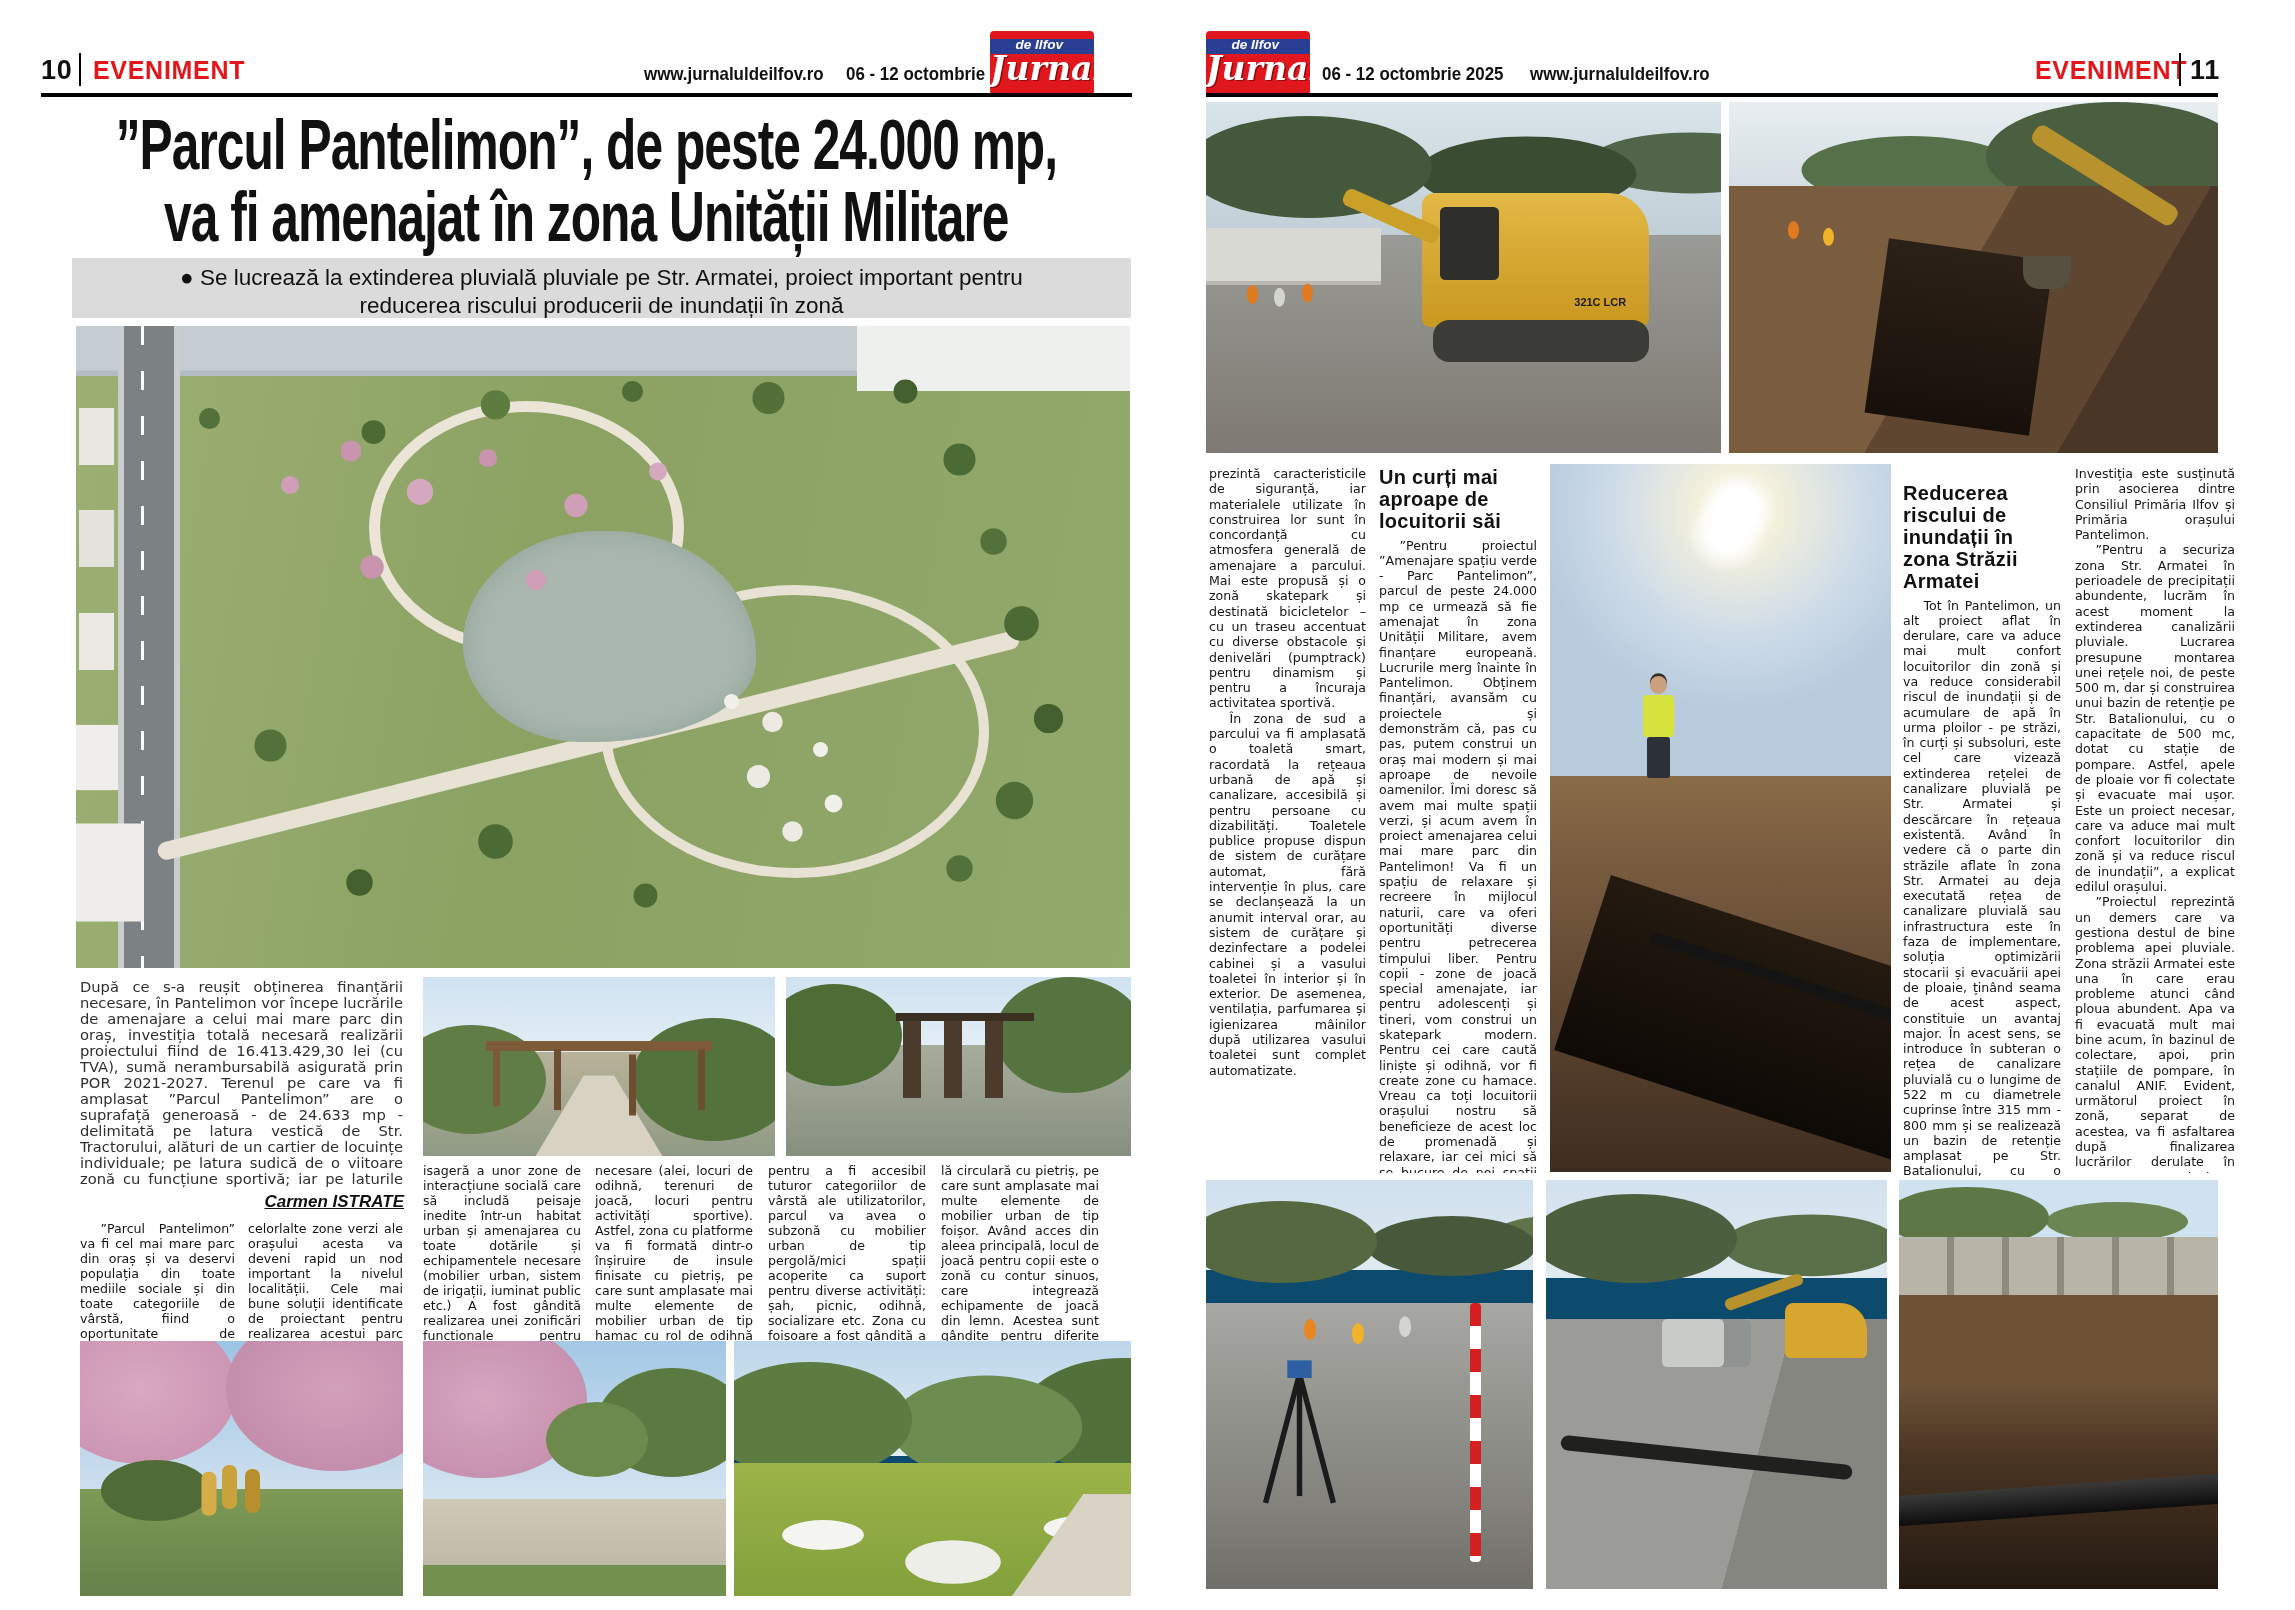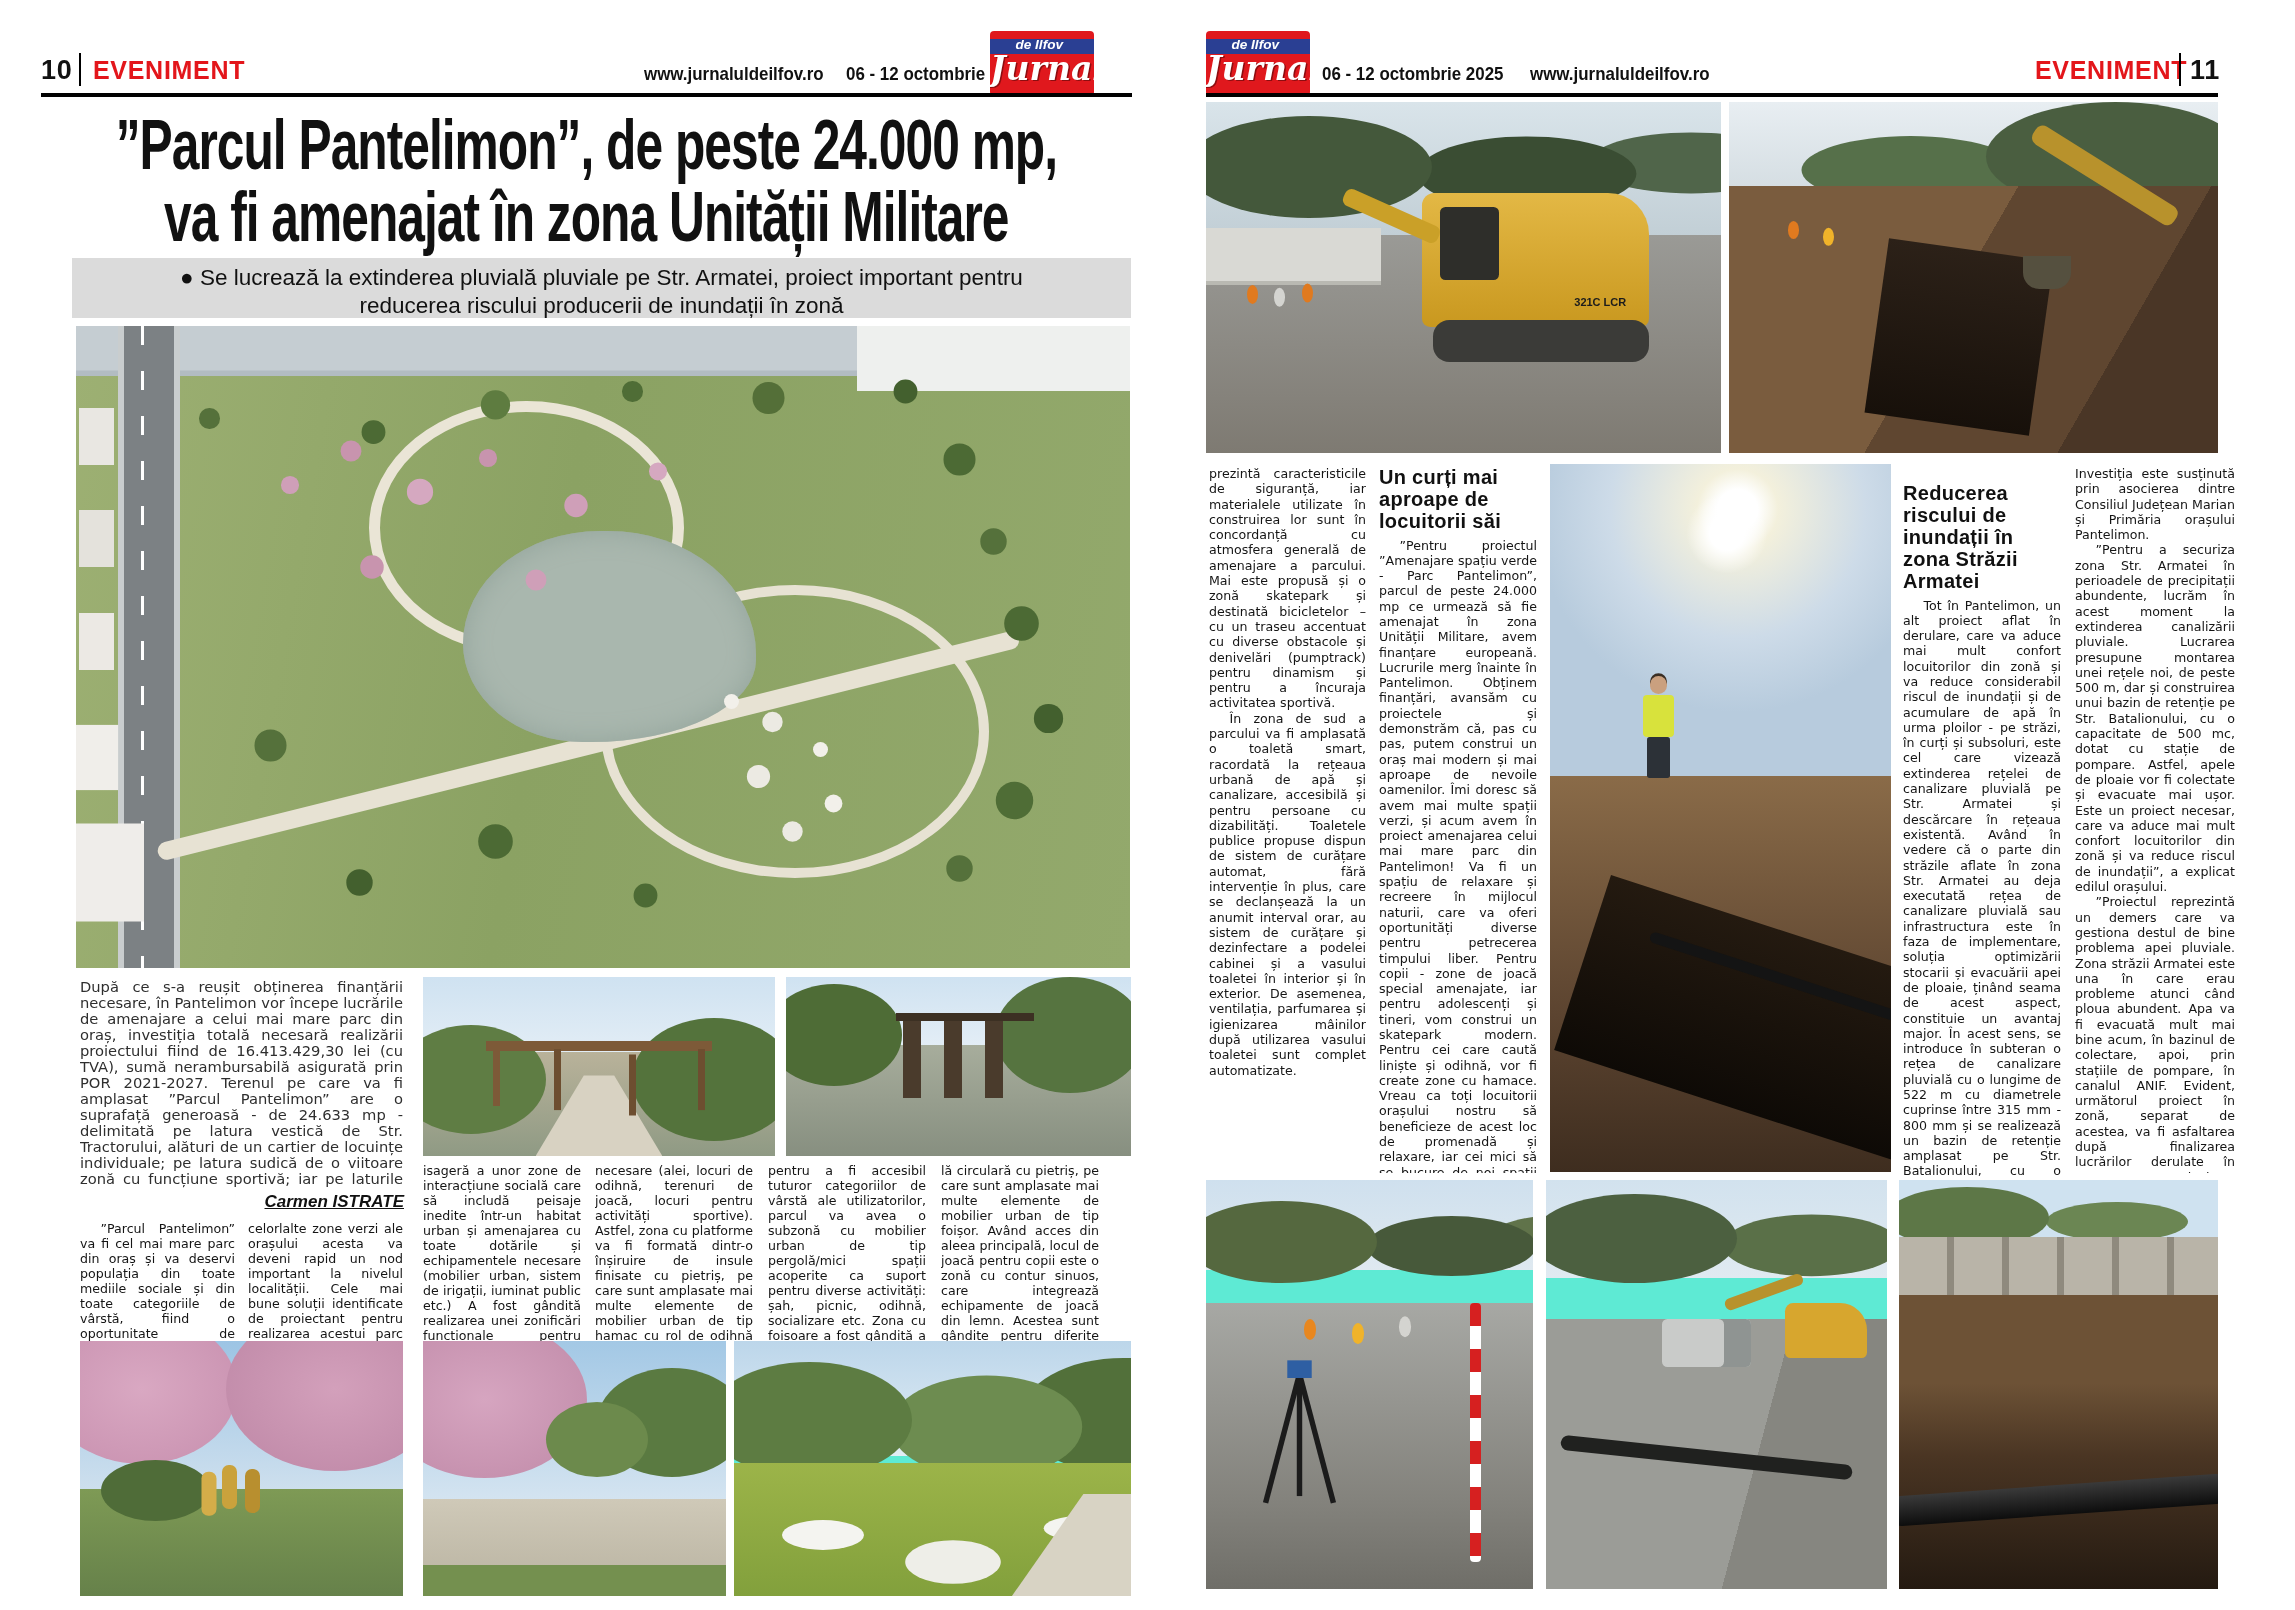--- a/index.html
+++ b/index.html
@@ -28,21 +28,21 @@
   
   .j{text-align:justify;}
   .intro{font:14.7px "DejaVu Sans",sans-serif;line-height:16px;color:#2e2e2e;overflow:hidden;}
   .byline{font:bold italic 17px "Liberation Sans",sans-serif;text-decoration:underline;text-align:right;}
   .bcol{font:12.6px "DejaVu Sans",sans-serif;line-height:15px;color:#151515;overflow:hidden;}
   .bcol-r{font:12.6px "DejaVu Sans",sans-serif;line-height:15.3px;color:#151515;overflow:hidden;}
   .bcol p,.bcol-r p{margin:0;}
   .indent{text-indent:20.5px;}
   .subhead{font:bold 20px "Liberation Sans",sans-serif;line-height:22px;letter-spacing:0.3px;margin-bottom:5.5px;}
   
-  .ph{overflow:hidden;background:#5eead4;}
+  .ph{overflow:hidden;background:#0c4a6e;}
   .ph>div{position:absolute;}
   
   .aer-base{inset:0;background:linear-gradient(100deg,#9db073 0%,#8ba263 45%,#93a96c 100%);}
   .aer-top{left:0;right:0;top:0;height:50px;background:#c5cdd2;
            box-shadow:inset 0 -5.5px 0 #b2bcc2;}
   .aer-bldtr{right:0;top:0;width:273px;height:65px;background:#eef0ee;}
   .aer-road{left:42px;top:0;width:50px;bottom:0;background:#7c8184;
             border-left:6.8px solid #c9cdce;border-right:6.8px solid #c9cdce;}
   .aer-dash{left:65px;top:0;width:3.4px;bottom:0;
             background:repeating-linear-gradient(180deg,#fff 0 19px,transparent 19px 45px);}
@@ -229,21 +229,21 @@
         <div class="vest" style="position:absolute;left:4.1px;top:19px;width:31px;height:42px;"></div>
         <div style="position:absolute;left:8.2px;top:61px;width:23px;height:41px;background:#2c3137;border-radius:2.7px;"></div>
       </div>
     </div>
 
     <div class="abs" style="left:755px;top:482px;width:158px;height:707px;overflow:hidden;">
       <div class="subhead">Reducerea riscului de inundații în zona Străzii Armatei</div>
       <div class="bcol-r j indent" style="height:641px;">Tot în Pantelimon, un alt proiect aflat în derulare, care va aduce mai mult confort locuitorilor din zonă și va reduce considerabil riscul de inundații și de acumulare de apă în urma ploilor - pe străzi, în curți și subsoluri, este cel care vizează extinderea rețelei de canalizare pluvială pe Str. Armatei și descărcare în rețeaua existentă. Având în vedere că o parte din străzile aflate în zona Str. Armatei au deja executată rețea de canalizare pluvială sau infrastructura este în faza de implementare, soluția optimizării stocarii și evacuării apei de ploaie, ținând seama de acest aspect, constituie un avantaj major. În acest sens, se introduce în subteran o rețea de canalizare pluvială cu o lungime de 522 m cu diametrele cuprinse între 315 mm - 800 mm și se realizează un bazin de retenție amplasat pe Str. Batalionului, cu o capacitate de 500 mc, pentru preluarea apelor de pe străzile din zonă și se montează două stații de pompare care vor ajuta la direcționarea apei acolo unde terenul nu permite scurgerea naturală.</div>
     </div>
     <div class="abs bcol-r j" style="left:927px;top:466px;width:160px;height:707px;">
-      <p>Investiția este susținută prin asocierea dintre Consiliul Județean Marian și Primăria orașului Pantelimon.</p>
+      <p>Investiția este susținută prin asocierea dintre Consiliul Primăria Ilfov și Primăria orașului Pantelimon.</p>
       <p class="indent">”Pentru a securiza zona Str. Armatei în perioadele de precipitații abundente, lucrăm în acest moment la extinderea canalizării pluviale. Lucrarea presupune montarea unei rețele noi, de peste 500 m, dar și construirea unui bazin de retenție pe Str. Batalionului, cu o capacitate de 500 mc, dotat cu stație de pompare. Astfel, apele de ploaie vor fi colectate și evacuate mai ușor. Este un proiect necesar, care va aduce mai mult confort locuitorilor din zonă și va reduce riscul de inundații”, a explicat edilul orașului.</p>
       <p class="indent">”Proiectul reprezintă un demers care va gestiona destul de bine problema apei pluviale. Zona străzii Armatei este una în care erau probleme atunci când ploua abundent. Apa va fi evacuată mult mai bine acum, în bazinul de colectare, apoi, prin stațiile de pompare, în canalul ANIF. Evident, următorul proiect în zonă, separat de acestea, va fi asfaltarea după finalizarea lucrărilor derulate în prezent”, ne-a declarat și viceprimarul orașului Pantelimon, Viorel Cecate.</p>
     </div>
 
     <div class="abs ph" style="left:58px;top:1180px;width:327px;height:409px;">
       <div class="sky" style="height:22%;background:linear-gradient(#cfe0ee,#dfe9f0);"></div>
       <div class="blob" style="left:-20.5px;top:20.5px;width:191px;height:82px;background:#55683f;box-shadow:170px 4.1px 0 -11px #47593a,286px -6.8px 0 -20.5px #60734a;"></div>
       <div class="grnd" style="height:70%;background:linear-gradient(#a7a8a4,#83827c 70%,#6f6e68);"></div>
       <div class="blob" style="left:30%;top:34%;width:12.3px;height:20.5px;background:#e8871f;box-shadow:48px 4.1px 0 #f0b32a,95px -2.7px 0 #d4d4d0;"></div>
       <svg style="position:absolute;left:14%;top:44%;" width="95" height="150" viewBox="0 0 140 220">

